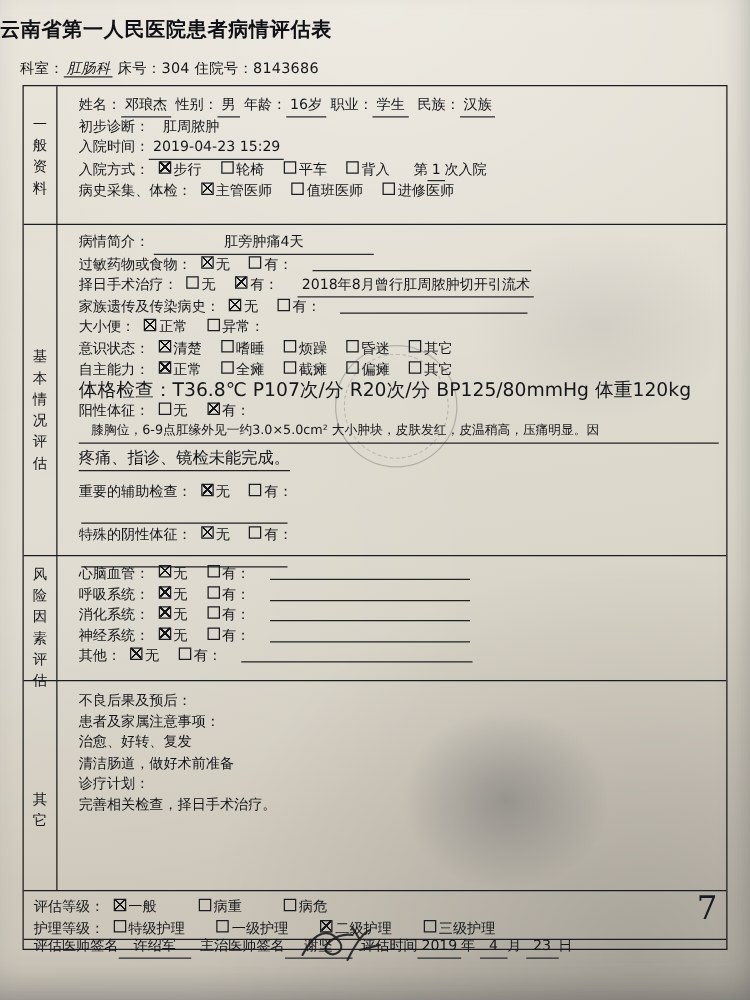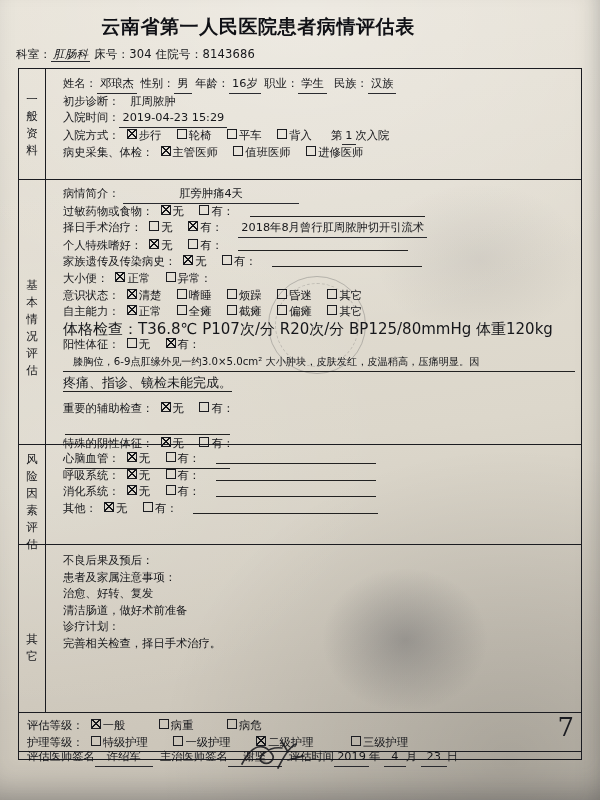--- a/index.html
+++ b/index.html
@@ -32,22 +32,22 @@
   }
   .sheetedge{
     position:absolute;left:0;top:0;width:600px;height:800px;
     box-shadow:inset 0 -26px 30px -18px rgba(40,40,45,.35), inset -18px 0 26px -20px rgba(40,40,45,.25);
     pointer-events:none;
   }
 
   .doc{position:absolute;inset:0;}
 
   .title{
-    position:absolute;left:0;top:14px;width:516px;text-align:center;
-    font-size:19px;font-weight:bold;letter-spacing:.6px;
+    position:absolute;left:0;top:14px;width:516px;
+    font-size:16px;font-weight:bold;letter-spacing:.6px;
     font-family:"DejaVu Serif","Liberation Serif",serif;
     color:#101116;
   }
   .subhead{
     position:absolute;left:16px;top:47px;font-size:11.5px;letter-spacing:.2px;
   }
   .subhead u{text-decoration:none;border-bottom:1px solid #2a2b30;padding:0 2px;font-style:italic;}
 
   
   .frame{
@@ -172,26 +172,20 @@
         <span class="opt"><span class="cb"></span><span>有：</span></span>
         <span class="blank" style="width:175px"></span>
       </div>
       <div class="line">
         <span>择日手术治疗：</span>&nbsp;
         <span class="opt"><span class="cb"></span><span>无</span></span>
         <span class="opt"><span class="cb on"></span><span>有：</span></span>
         <span class="fill hand">2018年8月曾行肛周脓肿切开引流术</span>
       </div>
       <div class="line">
-        <span>个人特殊嗜好：</span>&nbsp;
-        <span class="opt"><span class="cb on"></span><span>无</span></span>
-        <span class="opt"><span class="cb"></span><span>有：</span></span>
-        <span class="blank" style="width:170px"></span>
-      </div>
-      <div class="line">
         <span>家族遗传及传染病史：</span>&nbsp;
         <span class="opt"><span class="cb on"></span><span>无</span></span>
         <span class="opt"><span class="cb"></span><span>有：</span></span>
         <span class="blank" style="width:150px"></span>
       </div>
       <div class="line">
         <span>大小便：</span>&nbsp;
         <span class="opt"><span class="cb on"></span><span>正常</span></span>
         <span class="opt"><span class="cb"></span><span>异常：</span></span>
       </div>
@@ -248,20 +242,26 @@
         <span class="blank" style="width:160px"></span>
       </div>
       <div class="line">
         <span>呼吸系统：</span>&nbsp;
         <span class="opt"><span class="cb on"></span><span>无</span></span>
         <span class="opt"><span class="cb"></span><span>有：</span></span>
         <span class="blank" style="width:160px"></span>
       </div>
       <div class="line">
         <span>消化系统：</span>&nbsp;
+        <span class="opt"><span class="cb on"></span><span>无</span></span>
+        <span class="opt"><span class="cb"></span><span>有：</span></span>
+        <span class="blank" style="width:160px"></span>
+      </div>
+      <div class="line">
+        <span>神经系统：</span>&nbsp;
         <span class="opt"><span class="cb on"></span><span>无</span></span>
         <span class="opt"><span class="cb"></span><span>有：</span></span>
         <span class="blank" style="width:160px"></span>
       </div>
       <div class="line">
         <span>其他：</span>&nbsp;
         <span class="opt"><span class="cb on"></span><span>无</span></span>
         <span class="opt"><span class="cb"></span><span>有：</span></span>
         <span class="blank" style="width:185px"></span>
       </div>
@@ -281,21 +281,21 @@
       <div class="line">
         <span>评估等级：</span>&nbsp;
         <span class="opt" style="margin-right:30px"><span class="cb on"></span><span>一般</span></span>
         <span class="opt" style="margin-right:30px"><span class="cb"></span><span>病重</span></span>
         <span class="opt"><span class="cb"></span><span>病危</span></span>
       </div>
       <div class="line">
         <span>护理等级：</span>&nbsp;
         <span class="opt" style="margin-right:22px"><span class="cb"></span><span>特级护理</span></span>
         <span class="opt" style="margin-right:22px"><span class="cb"></span><span>一级护理</span></span>
-        <span class="opt" style="margin-right:34px"><span class="cb on"></span><span>二级护理</span></span>
+        <span class="opt" style="margin-right:22px"><span class="cb on"></span><span>二级护理</span></span>
         <span class="opt"><span class="cb"></span><span>三级护理</span></span>
       </div>
     </div>
 
     <div style="position:absolute;left:8px;top:680px;right:4px">
       <div class="line">
         <span>评估医师签名</span><span class="fill hand" style="min-width:52px;text-align:center">许绍军</span>
         &nbsp;<span>主治医师签名</span><span class="fill hand" style="min-width:48px;text-align:center">谢坚</span>
         &nbsp;<span>评估时间</span><span class="fill hand">2019</span><span>年</span>
         <span class="fill hand" style="min-width:16px;text-align:center">4</span><span>月</span>

